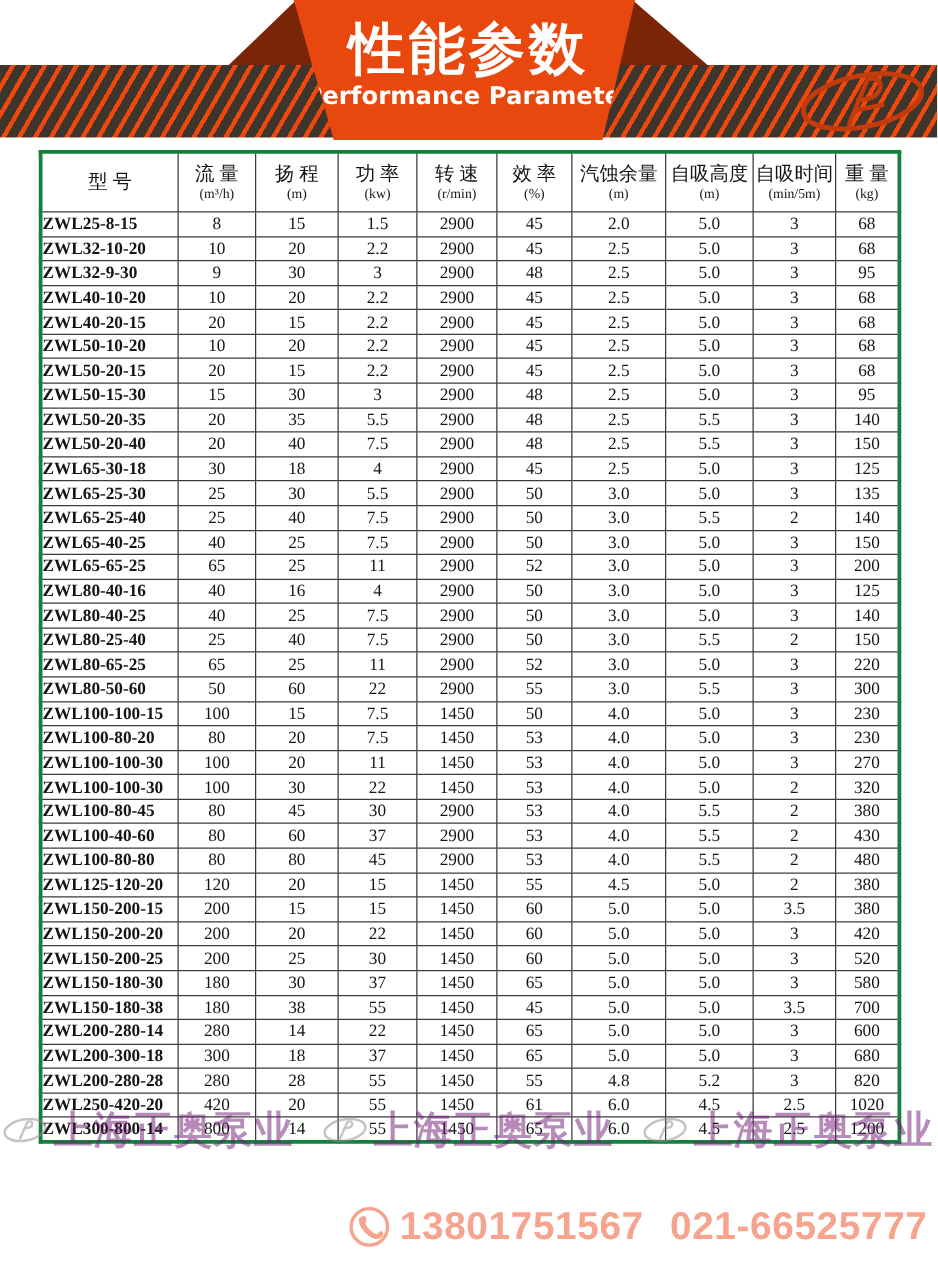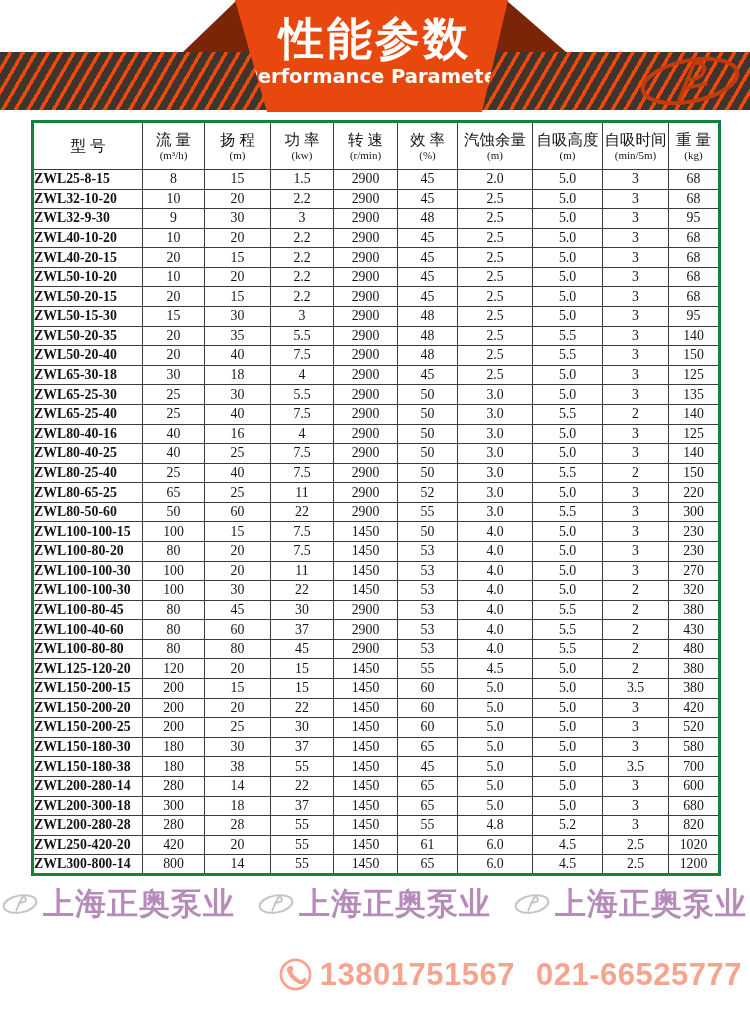--- a/index.html
+++ b/index.html
@@ -58,21 +58,21 @@
   }
   .wm-item { display:flex; align-items:center; gap:5px; white-space:nowrap; flex:0 0 auto; }
   .wm-text {
     font-family:Liberation Sans, sans-serif; font-weight:bold; font-size:31px;
     color:#701a75; letter-spacing:1px;
   }
 
   
   .footer {
     position:absolute; top:957px; right:8px; height:42px;
-    display:flex; align-items:flex-start; gap:7px; color:#F6A48D;
+    display:flex; align-items:flex-end; gap:7px; color:#F6A48D;
     font-family:"Liberation Sans", sans-serif; font-weight:bold; font-size:31px;
     letter-spacing:0.5px;
   }
   .footer .num2 { margin-left:14px; }
 </style>
 </head>
 <body>
 
 <div class="page">
 
@@ -300,20 +300,44 @@
             <td class="model">ZWL65-25-40</td>
             <td class="num">25</td>
             <td class="num">40</td>
             <td class="num">7.5</td>
             <td class="num">2900</td>
             <td class="num">50</td>
             <td class="num">3.0</td>
             <td class="num">5.5</td>
             <td class="num">2</td>
             <td class="num">140</td>
+          </tr>
+          <tr>
+            <td class="model">ZWL65-40-25</td>
+            <td class="num">40</td>
+            <td class="num">25</td>
+            <td class="num">7.5</td>
+            <td class="num">2900</td>
+            <td class="num">50</td>
+            <td class="num">3.0</td>
+            <td class="num">5.0</td>
+            <td class="num">3</td>
+            <td class="num">150</td>
+          </tr>
+          <tr>
+            <td class="model">ZWL65-65-25</td>
+            <td class="num">65</td>
+            <td class="num">25</td>
+            <td class="num">11</td>
+            <td class="num">2900</td>
+            <td class="num">52</td>
+            <td class="num">3.0</td>
+            <td class="num">5.0</td>
+            <td class="num">3</td>
+            <td class="num">200</td>
           </tr>
           <tr>
             <td class="model">ZWL80-40-16</td>
             <td class="num">40</td>
             <td class="num">16</td>
             <td class="num">4</td>
             <td class="num">2900</td>
             <td class="num">50</td>
             <td class="num">3.0</td>
             <td class="num">5.0</td>

